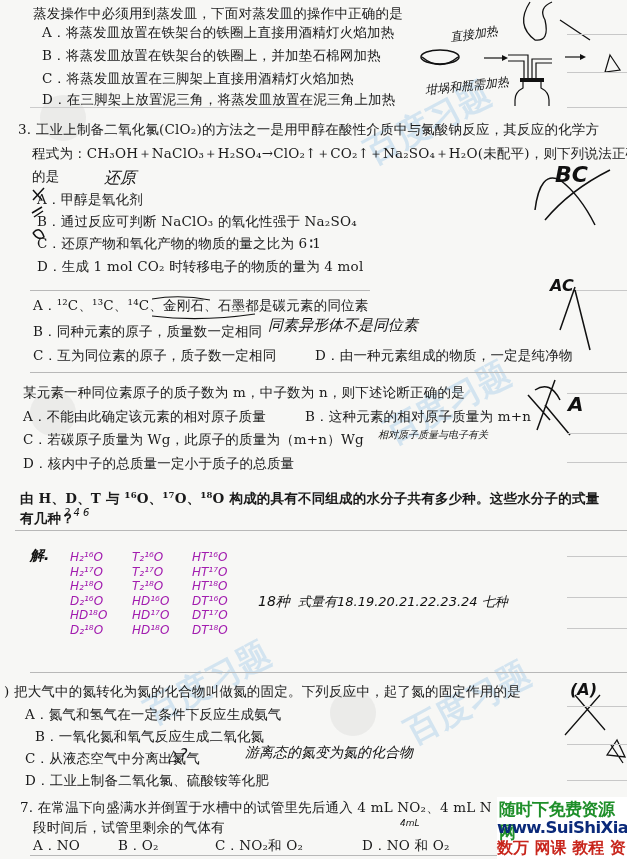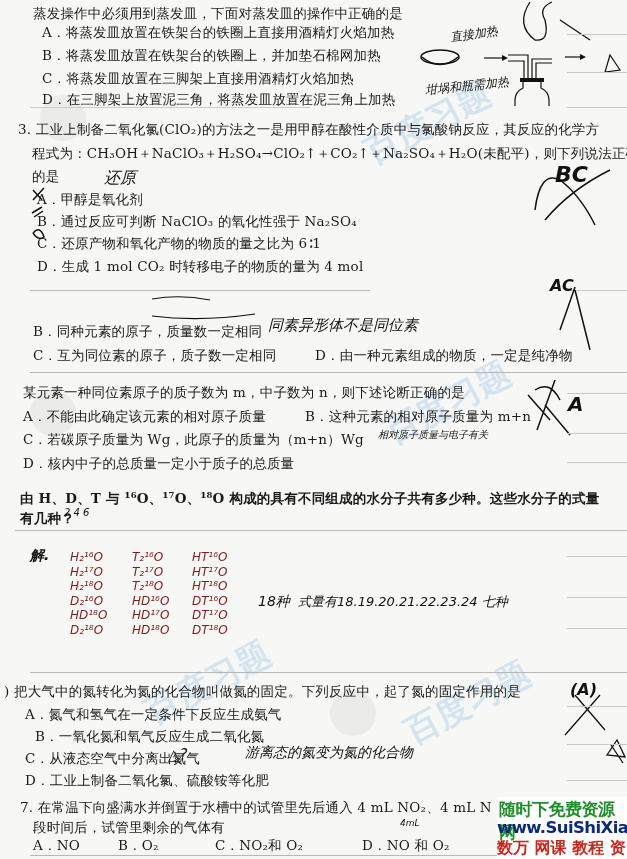--- a/index.html
+++ b/index.html
@@ -17,21 +17,21 @@
   .hand { position: absolute; font-family: "DejaVu Sans", sans-serif; color: #111; font-style: italic; white-space: nowrap; }
   .wm {
     position: absolute; font-family: "DejaVu Sans", sans-serif; font-weight: bold;
     color: rgba(120, 180, 225, 0.28); transform: rotate(-28deg); white-space: nowrap;
     pointer-events: none;
   }
   .wm-face {
     position: absolute; width: 46px; height: 46px; border-radius: 50%;
     background: rgba(200, 200, 200, 0.25); pointer-events: none;
   }
-  .solution { position: absolute; font-family: "DejaVu Sans", sans-serif; font-style: italic; font-size: 12px; line-height: 14px; color: #7f1d1d; }
+  .solution { position: absolute; font-family: "DejaVu Sans", sans-serif; font-style: italic; font-size: 12px; line-height: 14px; color: #a21caf; }
   .solution .col { position: absolute; top: 0; }
   .solution .col div { height: 14.5px; }
   .ad-box { position: absolute; left: 497px; top: 797px; width: 130px; height: 62px; background: #fff; }
   .ad1 { position: absolute; left: 499px; top: 798px; font-family: "DejaVu Sans", sans-serif; font-weight: bold; font-size: 17px; color: #1f8f2a; letter-spacing: -0.5px; }
   .ad2 { position: absolute; left: 497px; top: 818px; font-family: "DejaVu Sans", sans-serif; font-weight: bold; font-size: 16.5px; color: #0b2a7a; letter-spacing: -0.6px; }
   .ad3 { position: absolute; left: 497px; top: 838px; font-family: "DejaVu Serif", serif; font-weight: bold; font-size: 16px; color: #c8261c; letter-spacing: 0px; }
   svg.draw { position: absolute; overflow: visible; }
 </style>
 </head>
 <body>
@@ -88,20 +88,21 @@
   <svg class="draw" style="left:530px;top:150px;" width="90" height="80">
     <path d="M5 60 Q10 20 30 30 Q50 45 65 75 M15 70 Q40 40 80 20" fill="none" stroke="#111" stroke-width="1.5"></path>
   </svg>
   <svg class="draw" style="left:30px;top:185px;" width="25" height="70">
     <path d="M3 5 L12 15 M3 15 L14 3 M2 28 L12 22 M4 32 L13 26 M3 48 Q10 40 14 52 Q8 56 3 48" fill="none" stroke="#111" stroke-width="1.5"></path>
   </svg>
 
   <div class="rule" style="left:30px;top:290px;width:340px;"></div>
   <div class="rule-right" style="top:290px;"></div>
 
+  <div class="line" style="left:33px;top:296px;">A．¹²C、¹³C、¹⁴C、金刚石、石墨都是碳元素的同位素</div>
   <svg class="draw" style="left:150px;top:296px;" width="110" height="25">
     <path d="M2 20 Q50 26 105 18 M2 3 Q30 -2 60 4" fill="none" stroke="#111" stroke-width="1.2"></path>
   </svg>
   <div class="line" style="left:33px;top:322px;">B．同种元素的原子，质量数一定相同</div>
   <div class="hand" style="left:268px;top:316px;font-size:15px;">同素异形体不是同位素</div>
   <div class="line" style="left:33px;top:346px;">C．互为同位素的原子，质子数一定相同</div>
   <div class="line" style="left:315px;top:346px;">D．由一种元素组成的物质，一定是纯净物</div>
   <div class="hand" style="left:550px;top:276px;font-size:16px;font-weight:bold;">AC</div>
   <svg class="draw" style="left:555px;top:285px;" width="40" height="70">
     <path d="M20 2 L5 45 M20 5 L35 65" fill="none" stroke="#111" stroke-width="1.5"></path>

